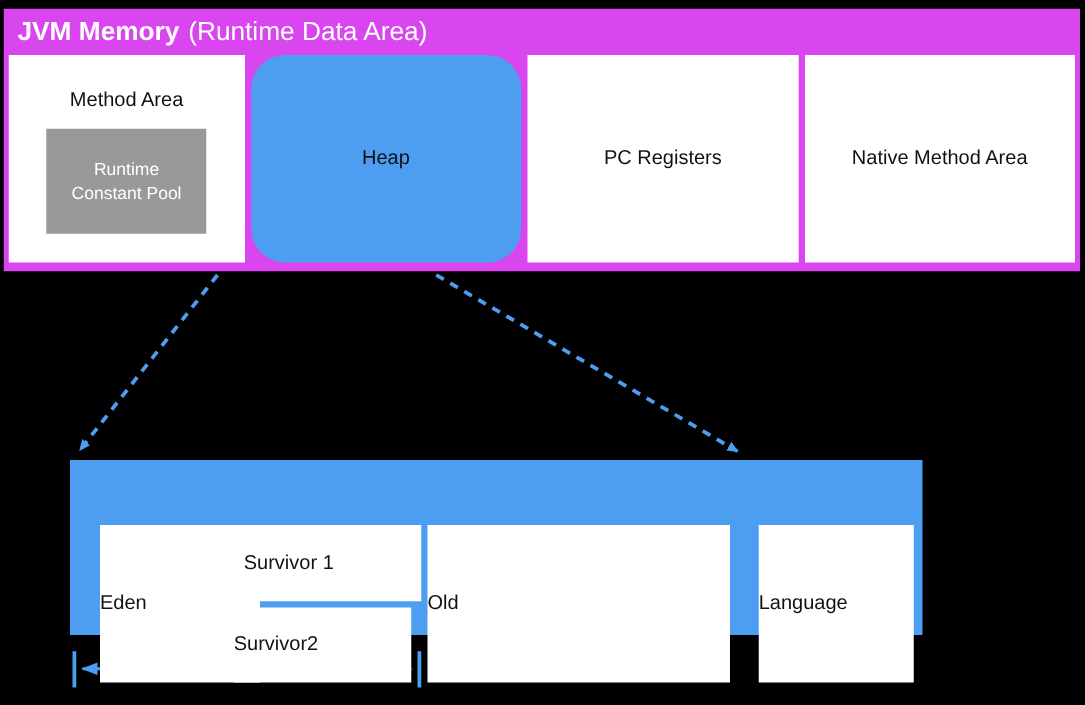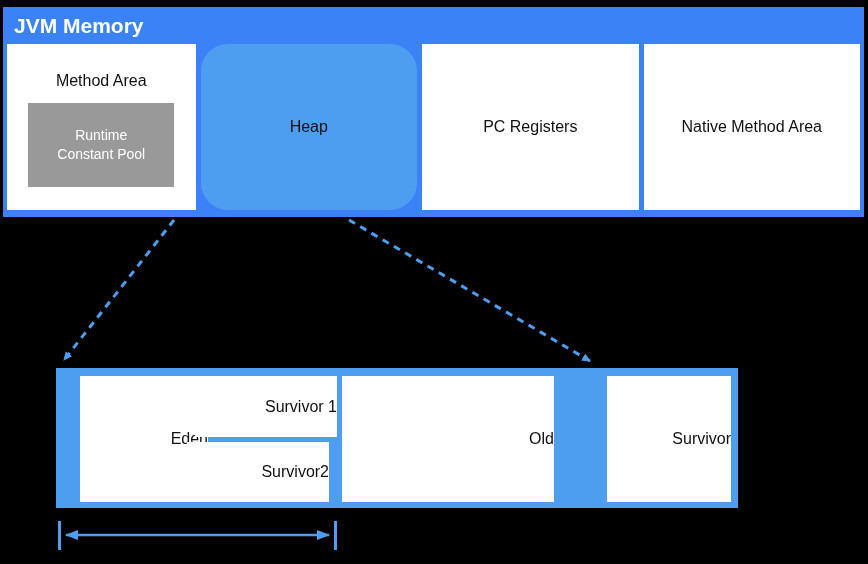--- a/index.html
+++ b/index.html
@@ -10,21 +10,21 @@
     background: #000;
     font-family: "Liberation Sans", sans-serif;
     overflow: hidden;
   }
 
   
   .top-container {
     position: absolute;
     left: 3px; top: 7px;
     width: 861px; height: 210px;
-    background: #3b82f6;
+    background: #d946ef;
   }
   .title-bar {
     height: 37px;
     display: flex;
     align-items: center;
     padding-left: 11px;
     color: #ffffff;
     font-size: 21px;
     white-space: pre;
   }
@@ -51,21 +51,21 @@
   }
   .tile.method-area {
     flex-direction: column;
     justify-content: flex-start;
     padding: 0;
   }
   .tile.method-area .tile-label { margin-top: 27px; }
   .tile.heap { background: #4D9EF0; border-radius: 27px; }
   .runtime-pool {
     margin-top: 12px;
-    width: 146px;
+    width: 128px;
     height: 84px;
     background: #999999;
     color: #ffffff;
     font-size: 14px;
     line-height: 1.35;
     display: flex;
     align-items: center;
     justify-content: center;
     text-align: center;
     padding: 0 20px;
@@ -87,37 +87,39 @@
     width: 682px; height: 140px;
     background: #4D9EF0;
   }
   .hd-box {
     position: absolute;
     background: #ffffff;
     color: #111111;
     font-size: 16px;
     display: flex;
     align-items: center;
-    justify-content: flex-end;
+    justify-content: flex-start;
     text-align: center;
+    margin-top: 44px;
   }
   .hd-eden      { left: 24px;   top: 8px;  width: 128px; height: 126px; }
   .hd-survivor1 { left: 139px; top: 8px;  width: 142px; height: 61px; }
   .hd-survivor2 { left: 131px; top: 74px; width: 142px; height: 60px; }
-  .hd-old       { left: 286px; top: 8px;  width: 212px; height: 126px; }
+  .hd-old       { left: 286px; top: 8px;  width: 242px; height: 126px; }
   .hd-permanent { left: 551px; top: 8px;  width: 124px; height: 126px; }
 </style>
 </head>
 <body>
 
 <div class="stage">
 
   <div class="top-container">
     <div class="title-bar">
       <span class="title-bold">JVM Memory</span>
+      <span class="title-normal">(Runtime Data Area)</span>
     </div>
     <div class="tiles">
       <div class="tile method-area">
         <div class="tile-label">Method Area</div>
         <div class="runtime-pool">
           <span>Runtime Constant Pool</span>
         </div>
       </div>
       <div class="tile heap">
         <div class="tile-label">Heap</div>
@@ -158,17 +160,17 @@
     <div class="hd-box hd-survivor1">
       <span>Survivor 1</span>
     </div>
     <div class="hd-box hd-survivor2">
       <span>Survivor2</span>
     </div>
     <div class="hd-box hd-old">
       <span>Old</span>
     </div>
     <div class="hd-box hd-permanent">
-      <span>Survivor</span>
+      <span>Language</span>
     </div>
   </div>
 
 </div>
 
 </body></html>

